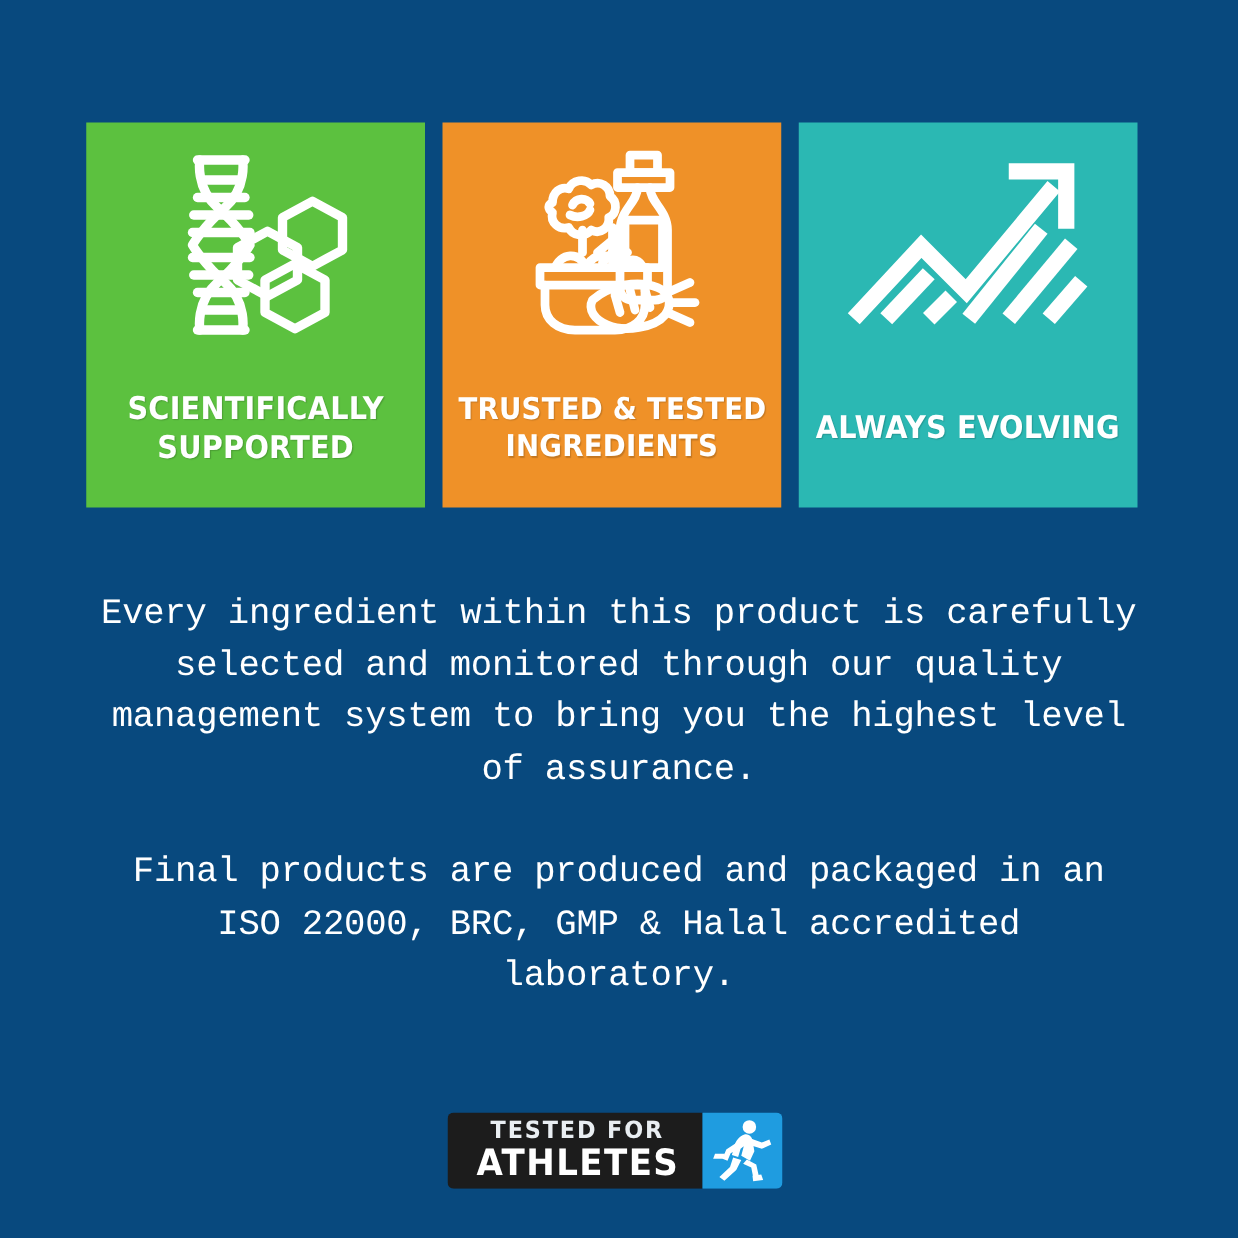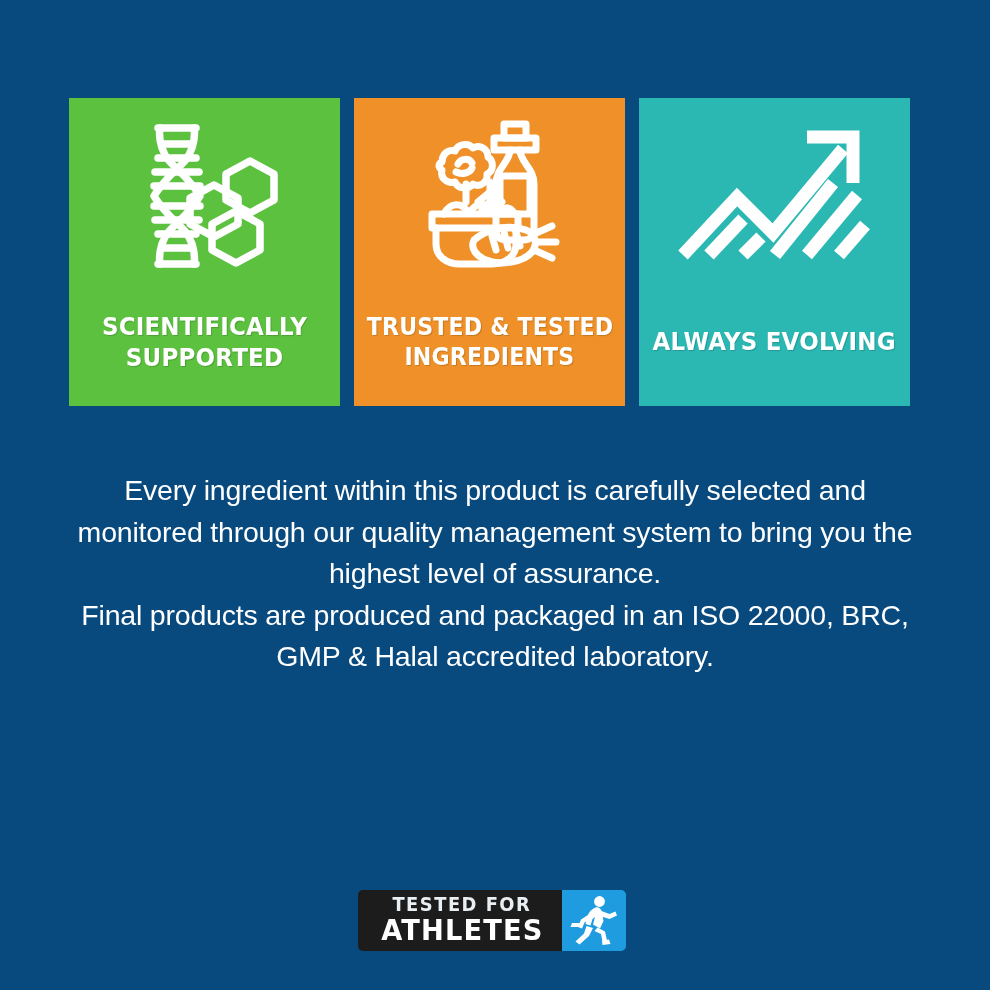--- a/index.html
+++ b/index.html
@@ -81,28 +81,28 @@
   .copy {
     position: absolute;
     left: 75px;
     top: 470px;
     width: 840px;
     text-align: center;
   }
 
   .copy p {
     color: #ffffff;
-    font-family: Liberation Sans, sans-serif;
+    font-family: Liberation Mono, monospace;
     font-size: 28.5px;
     line-height: 41.5px;
     letter-spacing: -0.2px;
     font-weight: 400;
   }
 
-  .copy p.second { }
+  .copy p.second { margin-top: 41px; }
 
   
   .badge {
     position: absolute;
     left: 358px;
     top: 890px;
     width: 268px;
     height: 61px;
     display: flex;
     border-radius: 5px;

